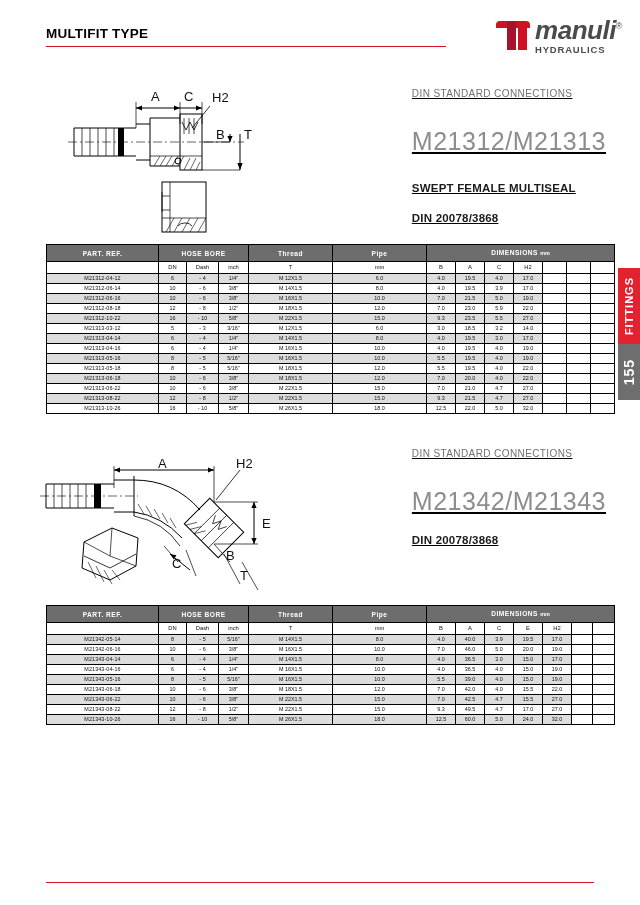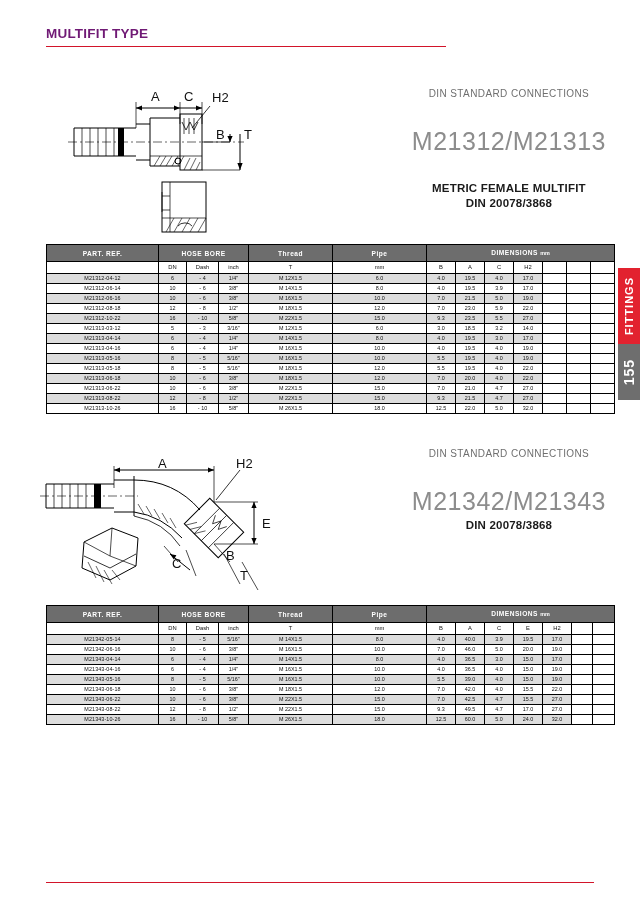--- a/index.html
+++ b/index.html
@@ -22,21 +22,21 @@
     width: 640px;
     height: 72px;
   }
   .header-title {
     position: absolute;
     left: 46px;
     top: 26px;
     font-size: 13.5px;
     font-weight: bold;
     letter-spacing: 0.2px;
-    color: #701a75;
+    color: #000000;
     white-space: nowrap;
   }
   .header-rule {
     position: absolute;
     left: 46px;
     top: 46px;
     width: 400px;
     height: 0;
     border-top: 1.3px solid #d2142a;
   }
@@ -127,21 +127,22 @@
     background: #6e6e6e;
     height: 56px;
     font-size: 14px;
   }
 
   
   .section { position: absolute; left: 0; width: 640px; }
   .titles {
     position: absolute;
     right: 34px;
-    text-align: center;
+    text-align: left;
+    text-decoration: underline;
   }
   .t-standard {
     font-size: 10px;
     color: #6f6f6f;
     letter-spacing: 0.4px;
     white-space: nowrap;
   }
   .t-code {
     font-size: 25px;
     color: #8d8d8d;
@@ -154,21 +155,21 @@
     font-weight: bold;
     color: #1b1b1b;
     margin-top: 26px;
     letter-spacing: 0.2px;
     white-space: nowrap;
   }
   .t-din {
     font-size: 11.5px;
     font-weight: bold;
     color: #1b1b1b;
-    margin-top: 3px;
+    margin-top: 18px;
     letter-spacing: 0.2px;
     white-space: nowrap;
   }
 
   
   .drawing { position: absolute; }
   .dim-label {
     font-family: "Liberation Sans", sans-serif;
     font-size: 13px;
     fill: #111;
@@ -230,36 +231,48 @@
     border-top: 1.3px solid #d2142a;
   }
 </style>
 </head>
 <body>
 
 <div class="page-header">
   <div class="header-title">MULTIFIT TYPE</div>
   <div class="header-rule"></div>
 
+  <div class="logo">
+    <div class="logo-mark">
+      <div class="cap"></div>
+        <i></i>
+        <i></i>
+        <i></i>
+    </div>
+    <div class="logo-text">
+      <div class="logo-word"><span>manuli</span><span class="logo-reg">®</span></div>
+      <div class="logo-sub">HYDRAULICS</div>
+    </div>
+  </div>
 </div>
 
 <div class="side-tab" style="top:268px;">
   <div class="seg seg-label">
       <span>FITTINGS</span>
     </div>
   <div class="seg seg-page">
       <span>155</span>
     </div>
 </div>
 
 <div class="section" style="top:0;">
   <div class="titles" style="top:88px;">
     <div class="t-standard">DIN STANDARD CONNECTIONS</div>
     <div class="t-code">M21312/M21313</div>
-    <div class="t-desc">METRIC FEMALE MULTIFIT</div>
+    <div class="t-desc">SWEPT FEMALE MULTISEAL</div>
     <div class="t-din">DIN 20078/3868</div>
   </div>
 
   <svg class="drawing" style="left:44px; top:84px;" width="250" height="160" viewBox="0 0 250 160">
     <g stroke="#000" fill="none" stroke-width="1">
 
       <line x1="92" y1="24" x2="136" y2="24"></line>
       <path d="M92,24 l6,-2.6 v5.2 z" fill="#000" stroke="none"></path>
       <path d="M136,24 l-6,-2.6 v5.2 z" fill="#000" stroke="none"></path>
       <line x1="92" y1="18" x2="92" y2="44" stroke-width="0.7"></line>

